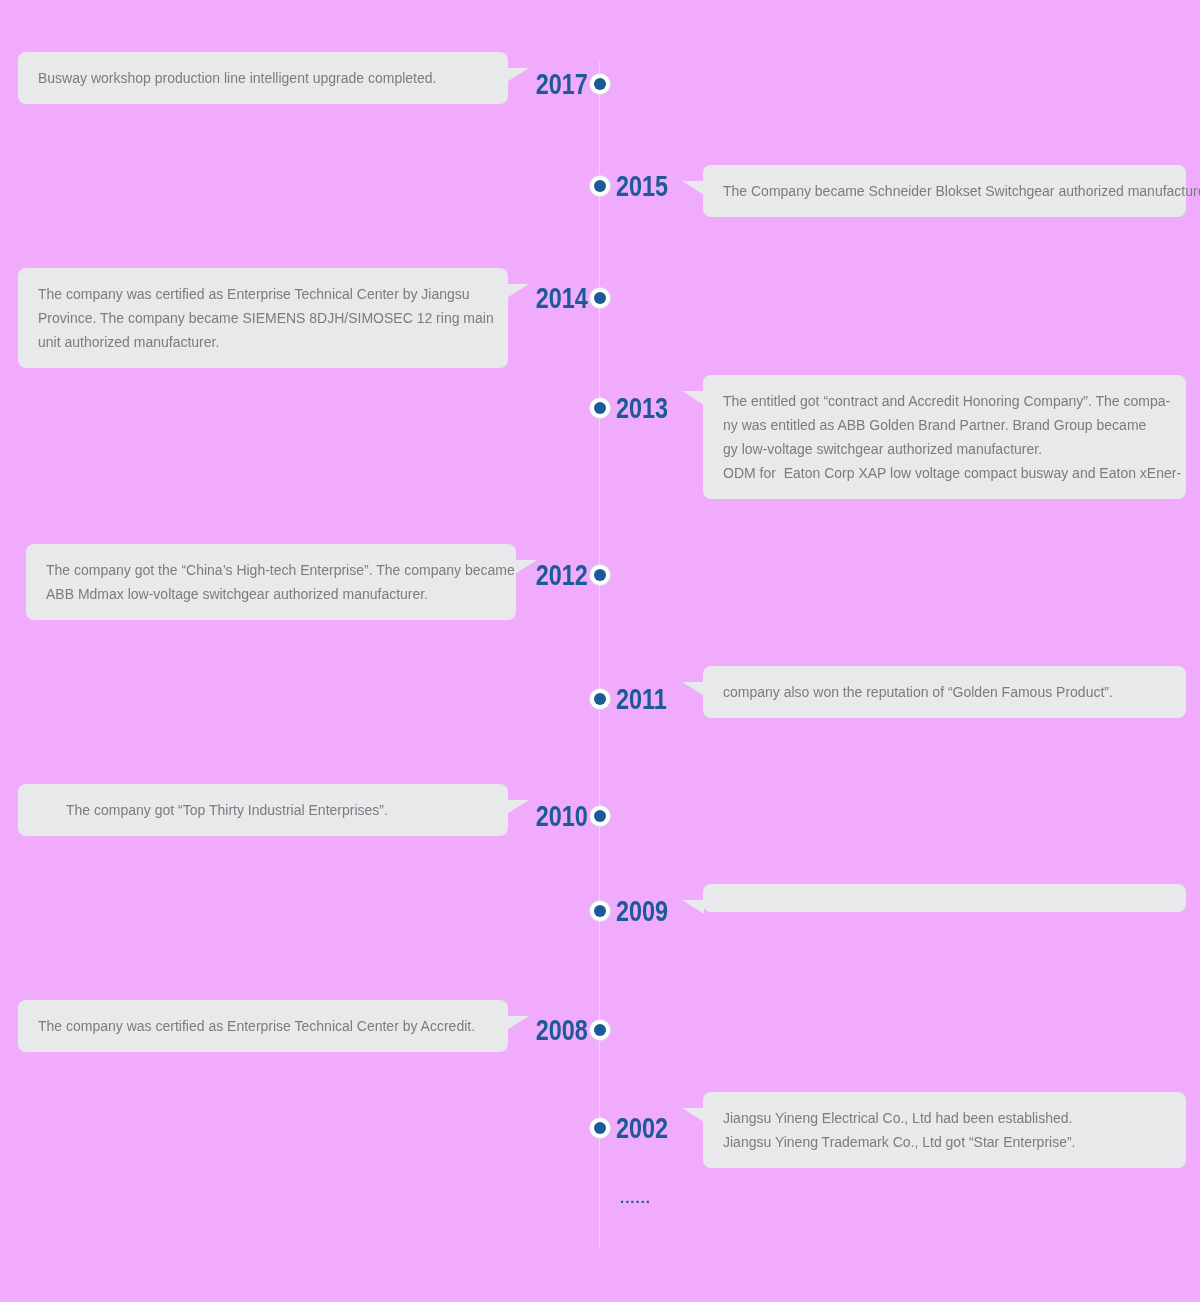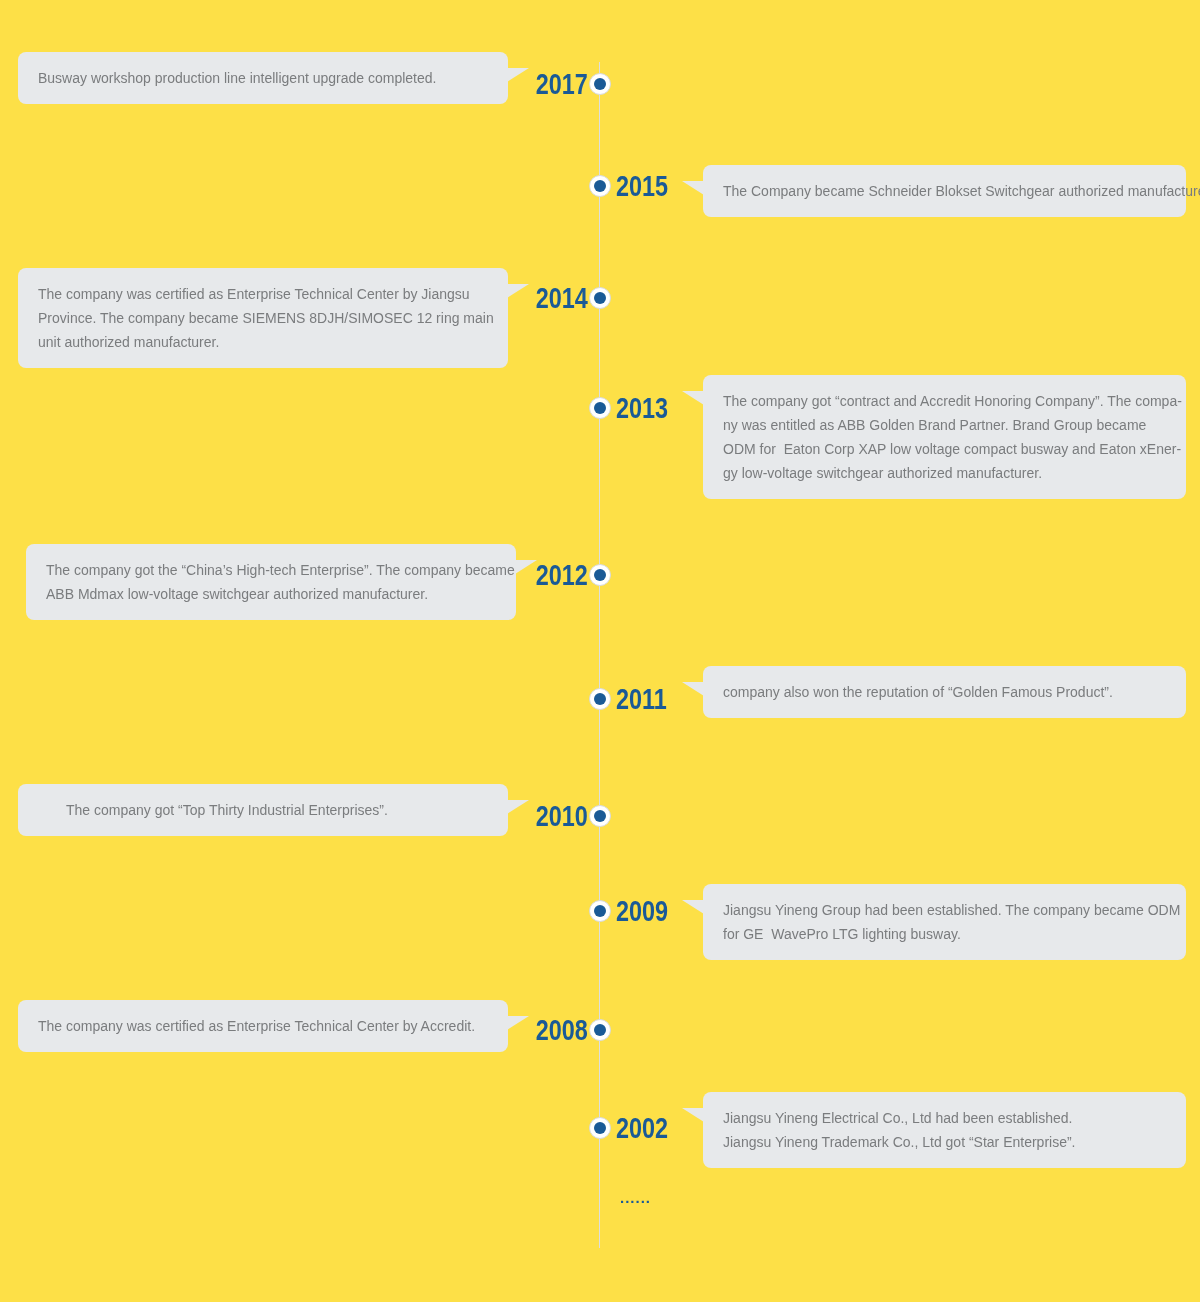--- a/index.html
+++ b/index.html
@@ -1,17 +1,17 @@
 <!DOCTYPE html>
 <html><head>
 <meta charset="utf-8">
 <style>
   html,body{margin:0;padding:0;background:#ffffff;}
   .stage{
-    position:relative;width:1200px;height:1302px;background:#fde047;
+    position:relative;width:1200px;height:1302px;background:#f0abfc;
     font-family:"Liberation Sans",sans-serif;overflow:hidden;
   }
   .vline{
     position:absolute;left:599px;top:62px;width:1px;height:1186px;
     background:var(--axis,#dcdee0);
   }
   .bubble{
     position:absolute;box-sizing:border-box;
     background:var(--bubble,#e7e9eb);border-radius:8px;
     padding:14px 20px;font-size:14px;line-height:24px;
@@ -83,24 +83,24 @@
     </div>
     <div class="year" style="top: 283px;">2014</div>
     <div class="dot" style="top: 287px;">
       <i class="dot-core"></i>
     </div>
   </div>
       <div class="item side-right">
     <div class="bubble" style="top: 375px;">
       <div class="tail"></div>
       <div class="lines">
-            <div class="tl-line">The company got “contract and Accredit Honoring Company”. The compa-</div>
+            <div class="tl-line">The entitled got “contract and Accredit Honoring Company”. The compa-</div>
             <div class="tl-line">ny was entitled as ABB Golden Brand Partner. Brand Group became</div>
+            <div class="tl-line">gy low-voltage switchgear authorized manufacturer.</div>
             <div class="tl-line">ODM for  Eaton Corp XAP low voltage compact busway and Eaton xEner-</div>
-            <div class="tl-line">gy low-voltage switchgear authorized manufacturer.</div>
           </div>
     </div>
     <div class="year" style="top: 393px;">2013</div>
     <div class="dot" style="top: 397px;">
       <i class="dot-core"></i>
     </div>
   </div>
       <div class="item side-left">
     <div class="bubble" style="top: 544px; margin-left: 8px;">
       <div class="tail"></div>
@@ -134,24 +134,20 @@
           </div>
     </div>
     <div class="year" style="top: 801px;">2010</div>
     <div class="dot" style="top: 805px;">
       <i class="dot-core"></i>
     </div>
   </div>
       <div class="item side-right">
     <div class="bubble" style="top: 884px;">
       <div class="tail"></div>
-      <div class="lines">
-            <div class="tl-line">Jiangsu Yineng Group had been established. The company became ODM</div>
-            <div class="tl-line">for GE  WavePro LTG lighting busway.</div>
-          </div>
     </div>
     <div class="year" style="top: 896px;">2009</div>
     <div class="dot" style="top: 900px;">
       <i class="dot-core"></i>
     </div>
   </div>
       <div class="item side-left">
     <div class="bubble" style="top: 1000px;">
       <div class="tail"></div>
       <div class="lines">

